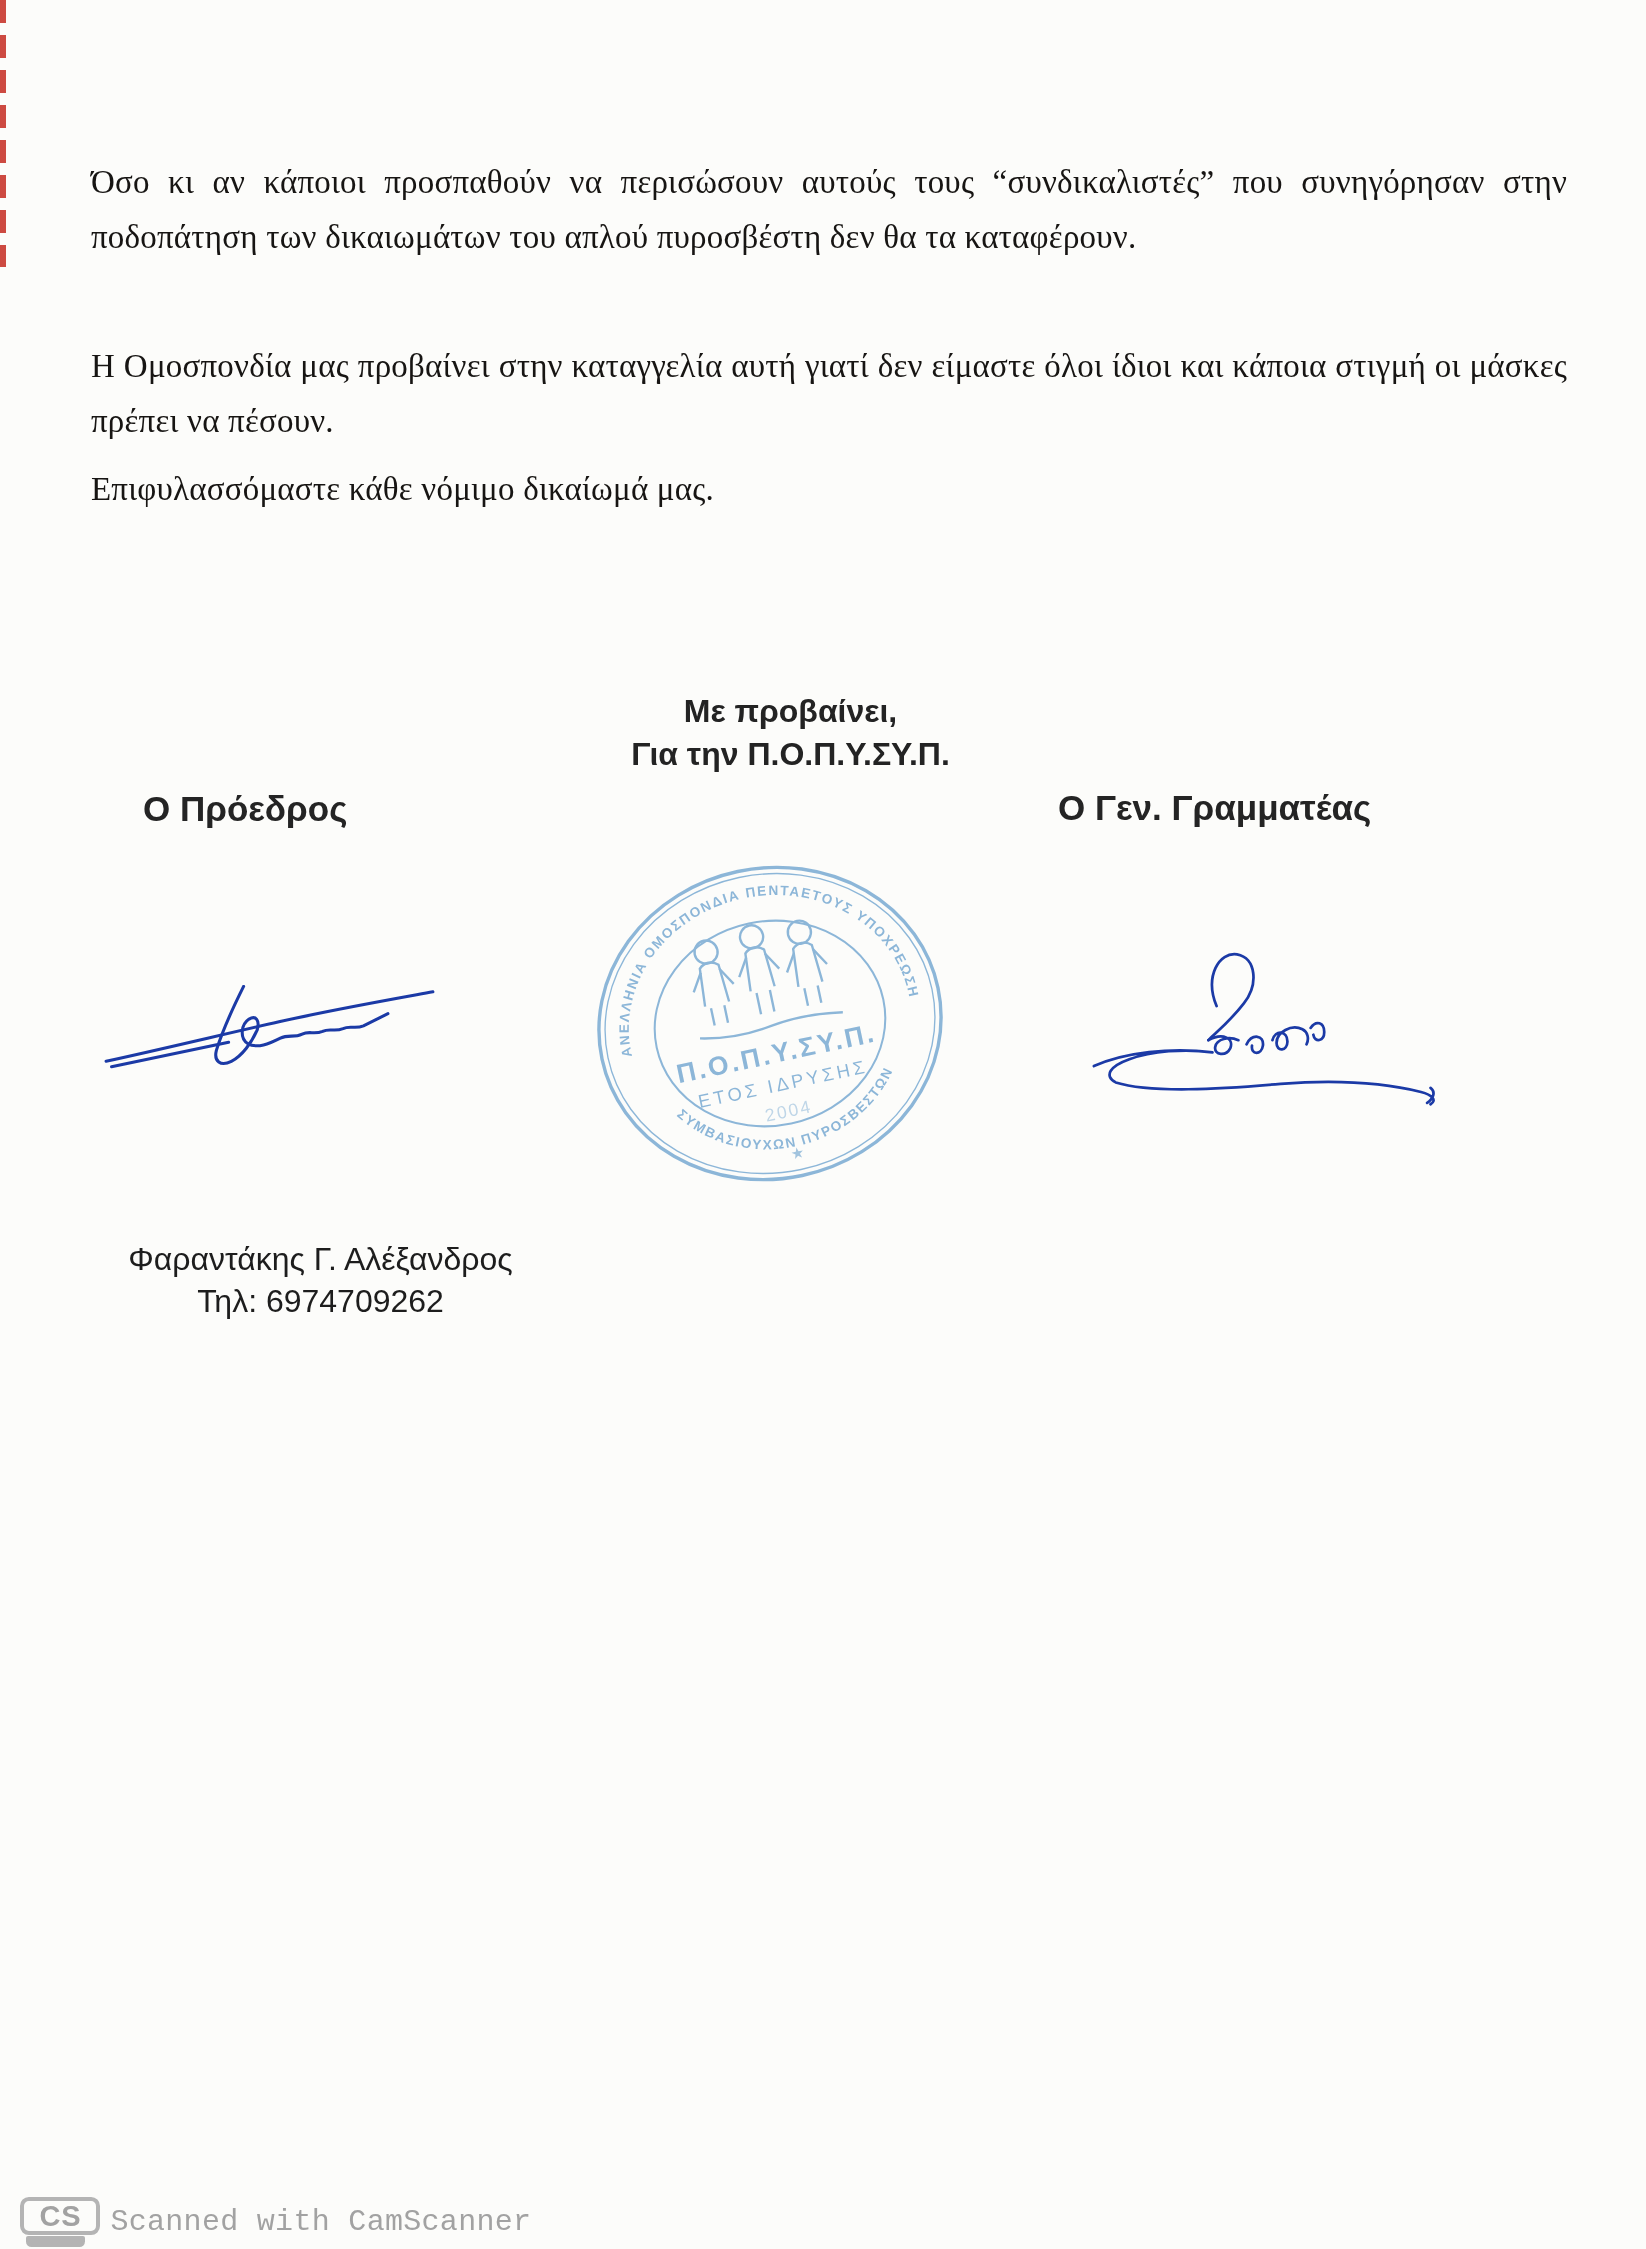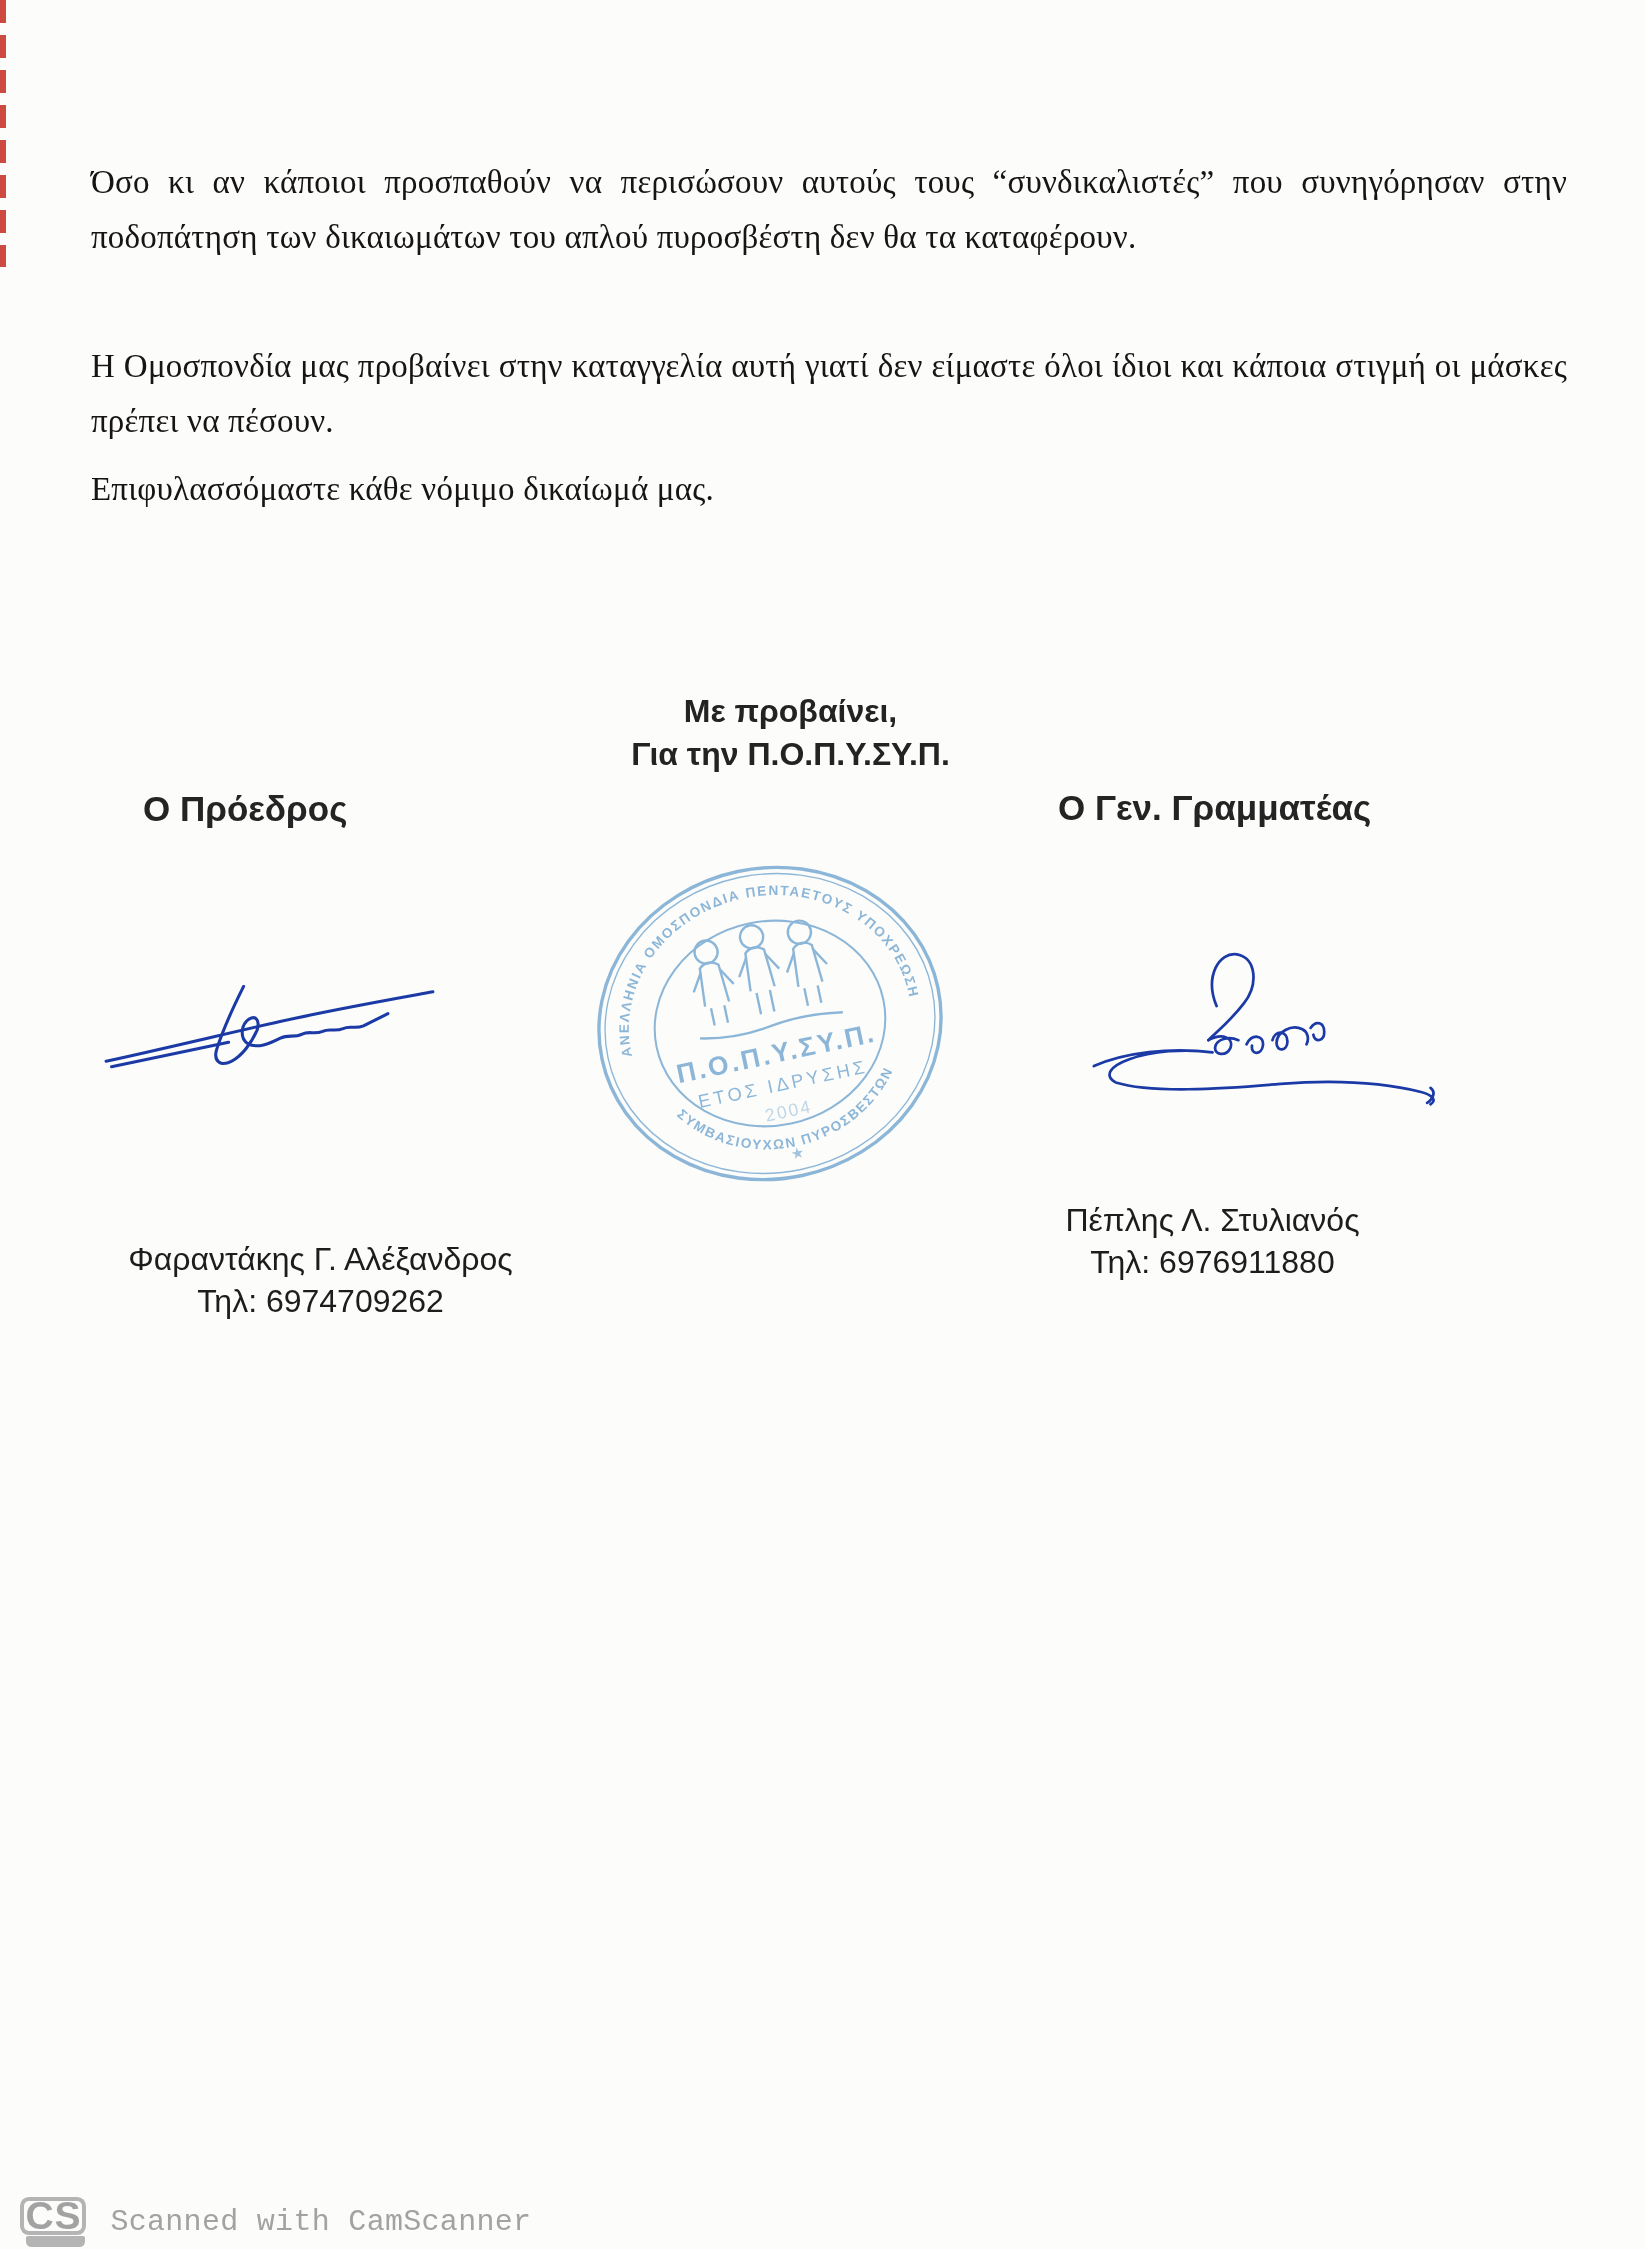--- a/index.html
+++ b/index.html
@@ -53,25 +53,25 @@
   .nameblock{
     position:absolute;text-align:center;
     font-family:"Liberation Sans", sans-serif;
     font-size:32px;line-height:42px;color:#1d1d1d;
   }
   .president-name-block{left:116px;top:1238px;width:409px;}
   .secretary-name-block{left:1008px;top:1199px;width:409px;}
   .footer{position:absolute;left:20.4px;top:2197px;display:flex;align-items:center;}
   .cs-badge{width:71px;margin-right:19px;}
   .cs-box{
-    box-sizing:border-box;width:66px;height:38px;
+    box-sizing:border-box;width:80px;height:38px;
     border:4.8px solid #b4b4b4;border-radius:8.9px;
     display:flex;align-items:center;justify-content:center;
     font-family:"Liberation Sans", sans-serif;font-weight:bold;
-    font-size:39px;color:#a2a2a2;letter-spacing:0.7px;
+    font-size:29px;color:#a2a2a2;letter-spacing:0.7px;
   }
   .cs-tab{width:59px;height:11px;background:#b4b4b4;border-radius:2px 2px 5.5px 5.5px;margin:1.4px auto 0;}
   .cs-text{
     font-family:Liberation Mono, monospace;font-size:30px;color:#a2a2a2;
     letter-spacing:0.3px;white-space:nowrap;
   }
 </style>
 </head>
 <body>
 
@@ -142,24 +142,20 @@
       <text class="year" x="270" y="390">2004</text>
       <text class="star" x="270" y="452">★</text>
     </g>
   </svg>
 
   <div class="nameblock president-name-block">
     <div>Φαραντάκης Γ. Αλέξανδρος</div>
     <div>Τηλ: 6974709262</div>
   </div>
 
-  <div class="nameblock secretary-name-block">
-    <div>Πέπλης Λ. Στυλιανός</div>
-    <div>Τηλ: 6976911880</div>
-  </div>
 
   <div class="footer">
     <div class="cs-badge">
       <div class="cs-box">CS</div>
       <div class="cs-tab"></div>
     </div>
     <div class="cs-text">Scanned with CamScanner</div>
   </div>
 
 </div>

